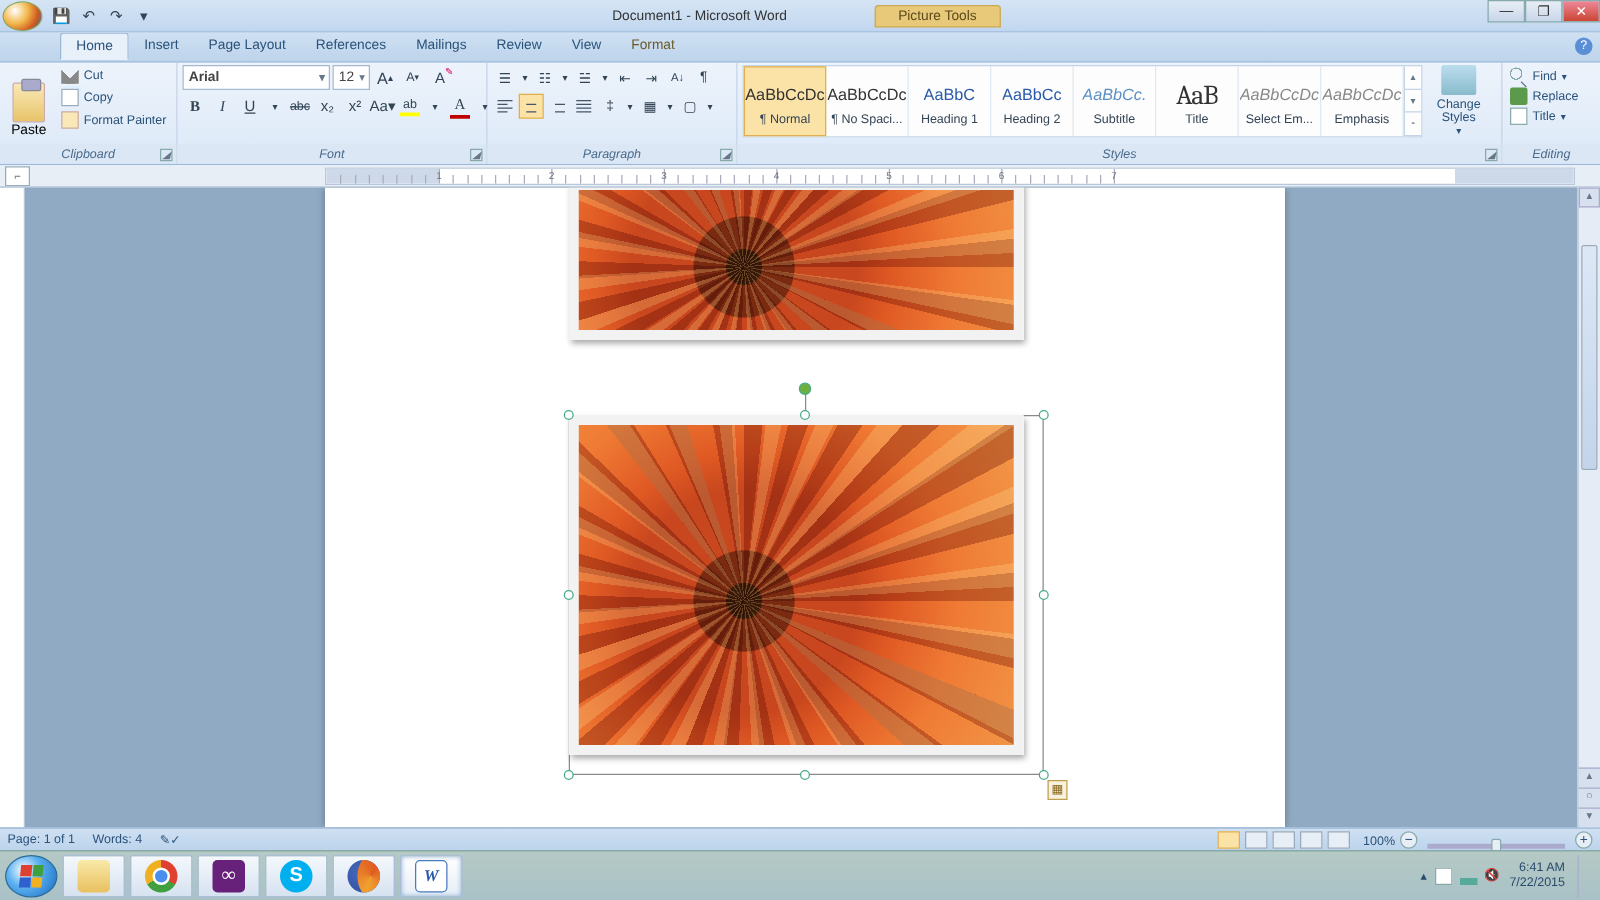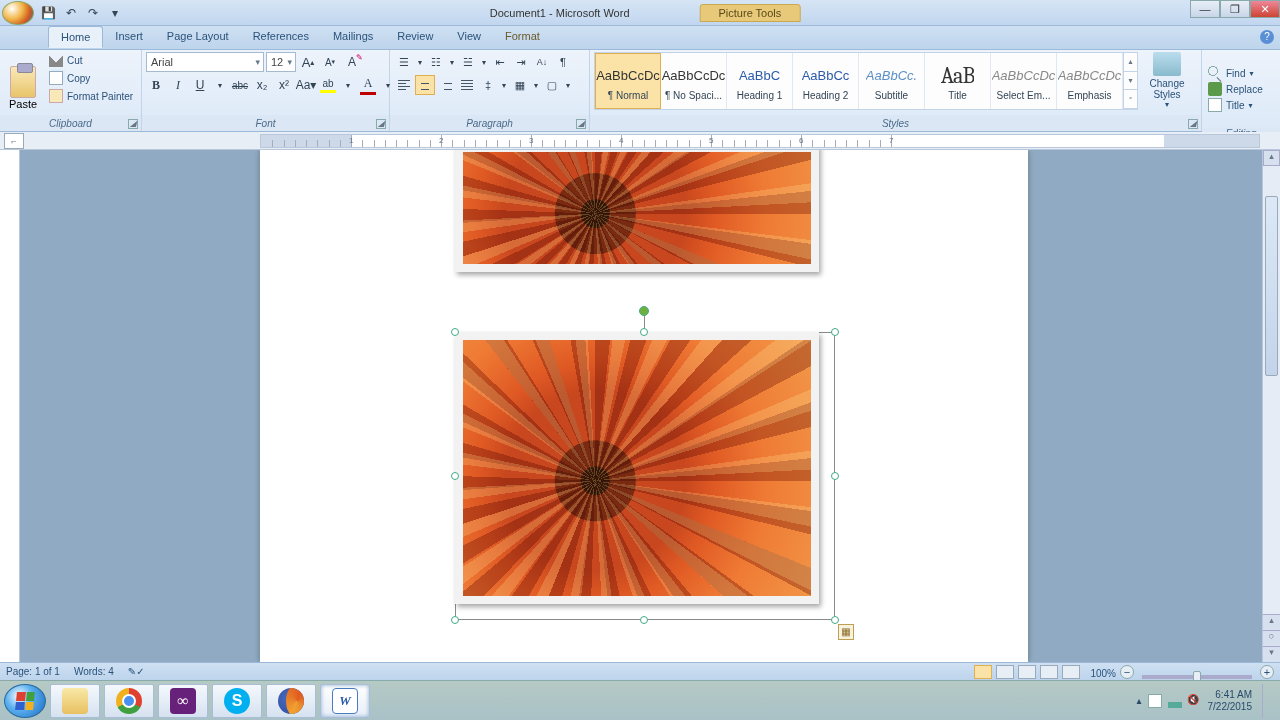--- a/index.html
+++ b/index.html
@@ -40,21 +40,21 @@
 .sicon { width: 14px; height: 14px; display:inline-block; }
 .sicon.cut { background: linear-gradient(45deg,#888 40%,transparent 40%),linear-gradient(-45deg,#888 40%,transparent 40%); }
 .sicon.copy { background:#fff; border:1px solid #9ab; box-shadow: 2px -2px 0 #def; }
 .sicon.fp { background:#f9e9b8; border:1px solid #caa; }
 
 
 .font-body { flex-direction: column; gap: 3px; }
 .font-row { display: flex; align-items: center; gap: 2px; }
 .combo { height: 20px; background: #fff; border: 1px solid #a5b9d0; display: flex; align-items: center; padding: 0 4px; font-size: 11px; color: #444; cursor: pointer; position: relative; }
 .combo::after { content: '▾'; position: absolute; right: 3px; font-size: 9px; color: #678; }
-.font-name { width: 118px; }
+.font-name { width: 118px; font-weight: bold; }
 .font-size { width: 30px; }
 .fbtn { width: 20px; height: 20px; display: flex; align-items: center; justify-content: center; cursor: pointer; font-size: 12px; color: #345; border-radius: 2px; }
 .fbtn.b { font-weight: bold; font-family: 'Times New Roman'; }
 .fbtn.i { font-style: italic; font-family: 'Times New Roman'; }
 .fbtn.u { text-decoration: underline; }
 .fbtn.strike { text-decoration: line-through; font-size: 10px; }
 .fbtn.narrow { width: 16px; }
 .grow-shrink { font-size: 9px; }
 .color-ind { width: 16px; height: 3px; margin-top: 1px; }
 
@@ -75,21 +75,21 @@
 .style-preview.big { font-size: 22px; font-family: Cambria, serif; letter-spacing: -1px; }
 .style-preview.lightblue { color: #5a8fc6; font-style: italic; }
 .style-preview.italicg { color: #888; font-style: italic; }
 .style-label { font-size: 10px; color: #345; }
 .gallery-scroll { width: 14px; display: flex; flex-direction: column; border-left: 1px solid #c3d4e8; }
 .gallery-scroll div { flex:1; display:flex; align-items:center; justify-content:center; font-size:8px; color:#678; border-bottom:1px solid #c3d4e8; cursor:pointer; }
 .change-styles { width: 50px; display: flex; flex-direction: column; align-items: center; justify-content: center; cursor: pointer; margin-left: 4px; font-size: 10px; color:#2a527a; text-align:center; }
 .cs-icon { width: 28px; height: 24px; background: linear-gradient(#bde,#8bc); border-radius: 2px; margin-bottom: 2px; }
 
 
-.edit-body { flex-direction: column; gap: 2px; padding: 16px 6px; font-size: 10px; color: #2a527a; }
+.edit-body { flex-direction: column; gap: 2px; padding: 4px 6px; font-size: 10px; color: #2a527a; }
 .edit-body div { display: flex; align-items: center; gap: 4px; cursor: pointer; white-space: nowrap; }
 .eicon { width: 14px; height: 14px; display:inline-block; }
 .eicon.find { background: radial-gradient(circle at 35% 35%, transparent 4px, #8aa 4px, #8aa 5px, transparent 5px); position:relative; }
 .eicon.find::after { content:''; position:absolute; right:0; bottom:0; width:6px; height:1px; background:#678; transform:rotate(45deg); }
 .eicon.replace { background:#5a9a4a; border-radius:2px; }
 .eicon.select { background:#fff; border:1px solid #8aa; }
 
 
 .ruler-strip { height: 18px; background: #e8eef6; border-bottom: 1px solid #b8c8da; display: flex; align-items: center; position: relative; }
 .ruler-toggle { width: 20px; height: 16px; border: 1px solid #9ab; margin-left: 4px; background: #fff; font-size: 9px; text-align:center; line-height:14px; color:#678; cursor:pointer; }

